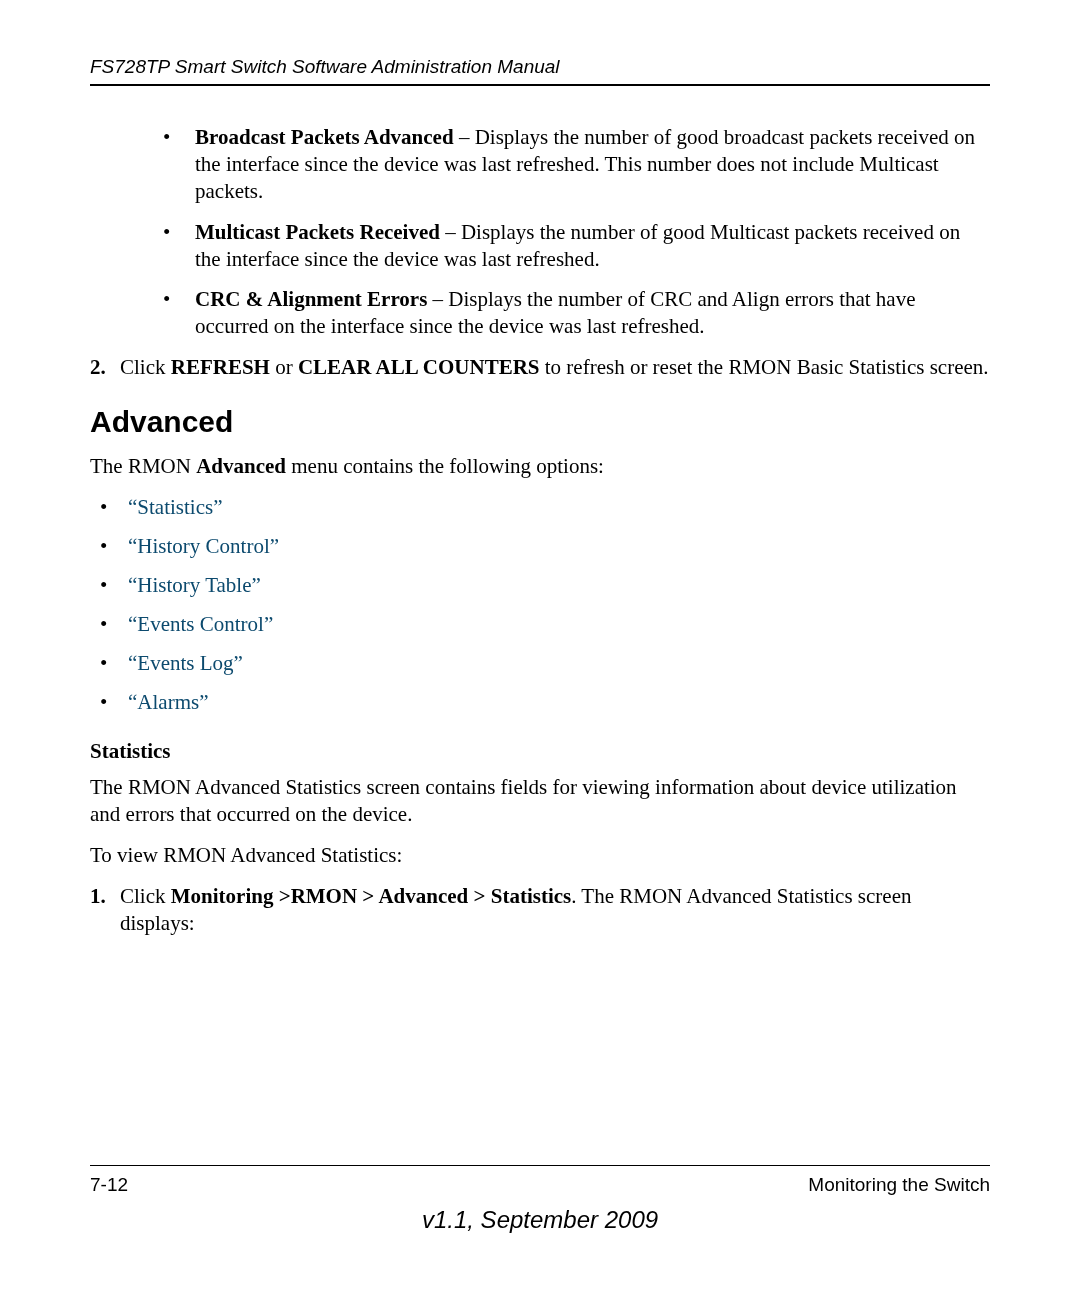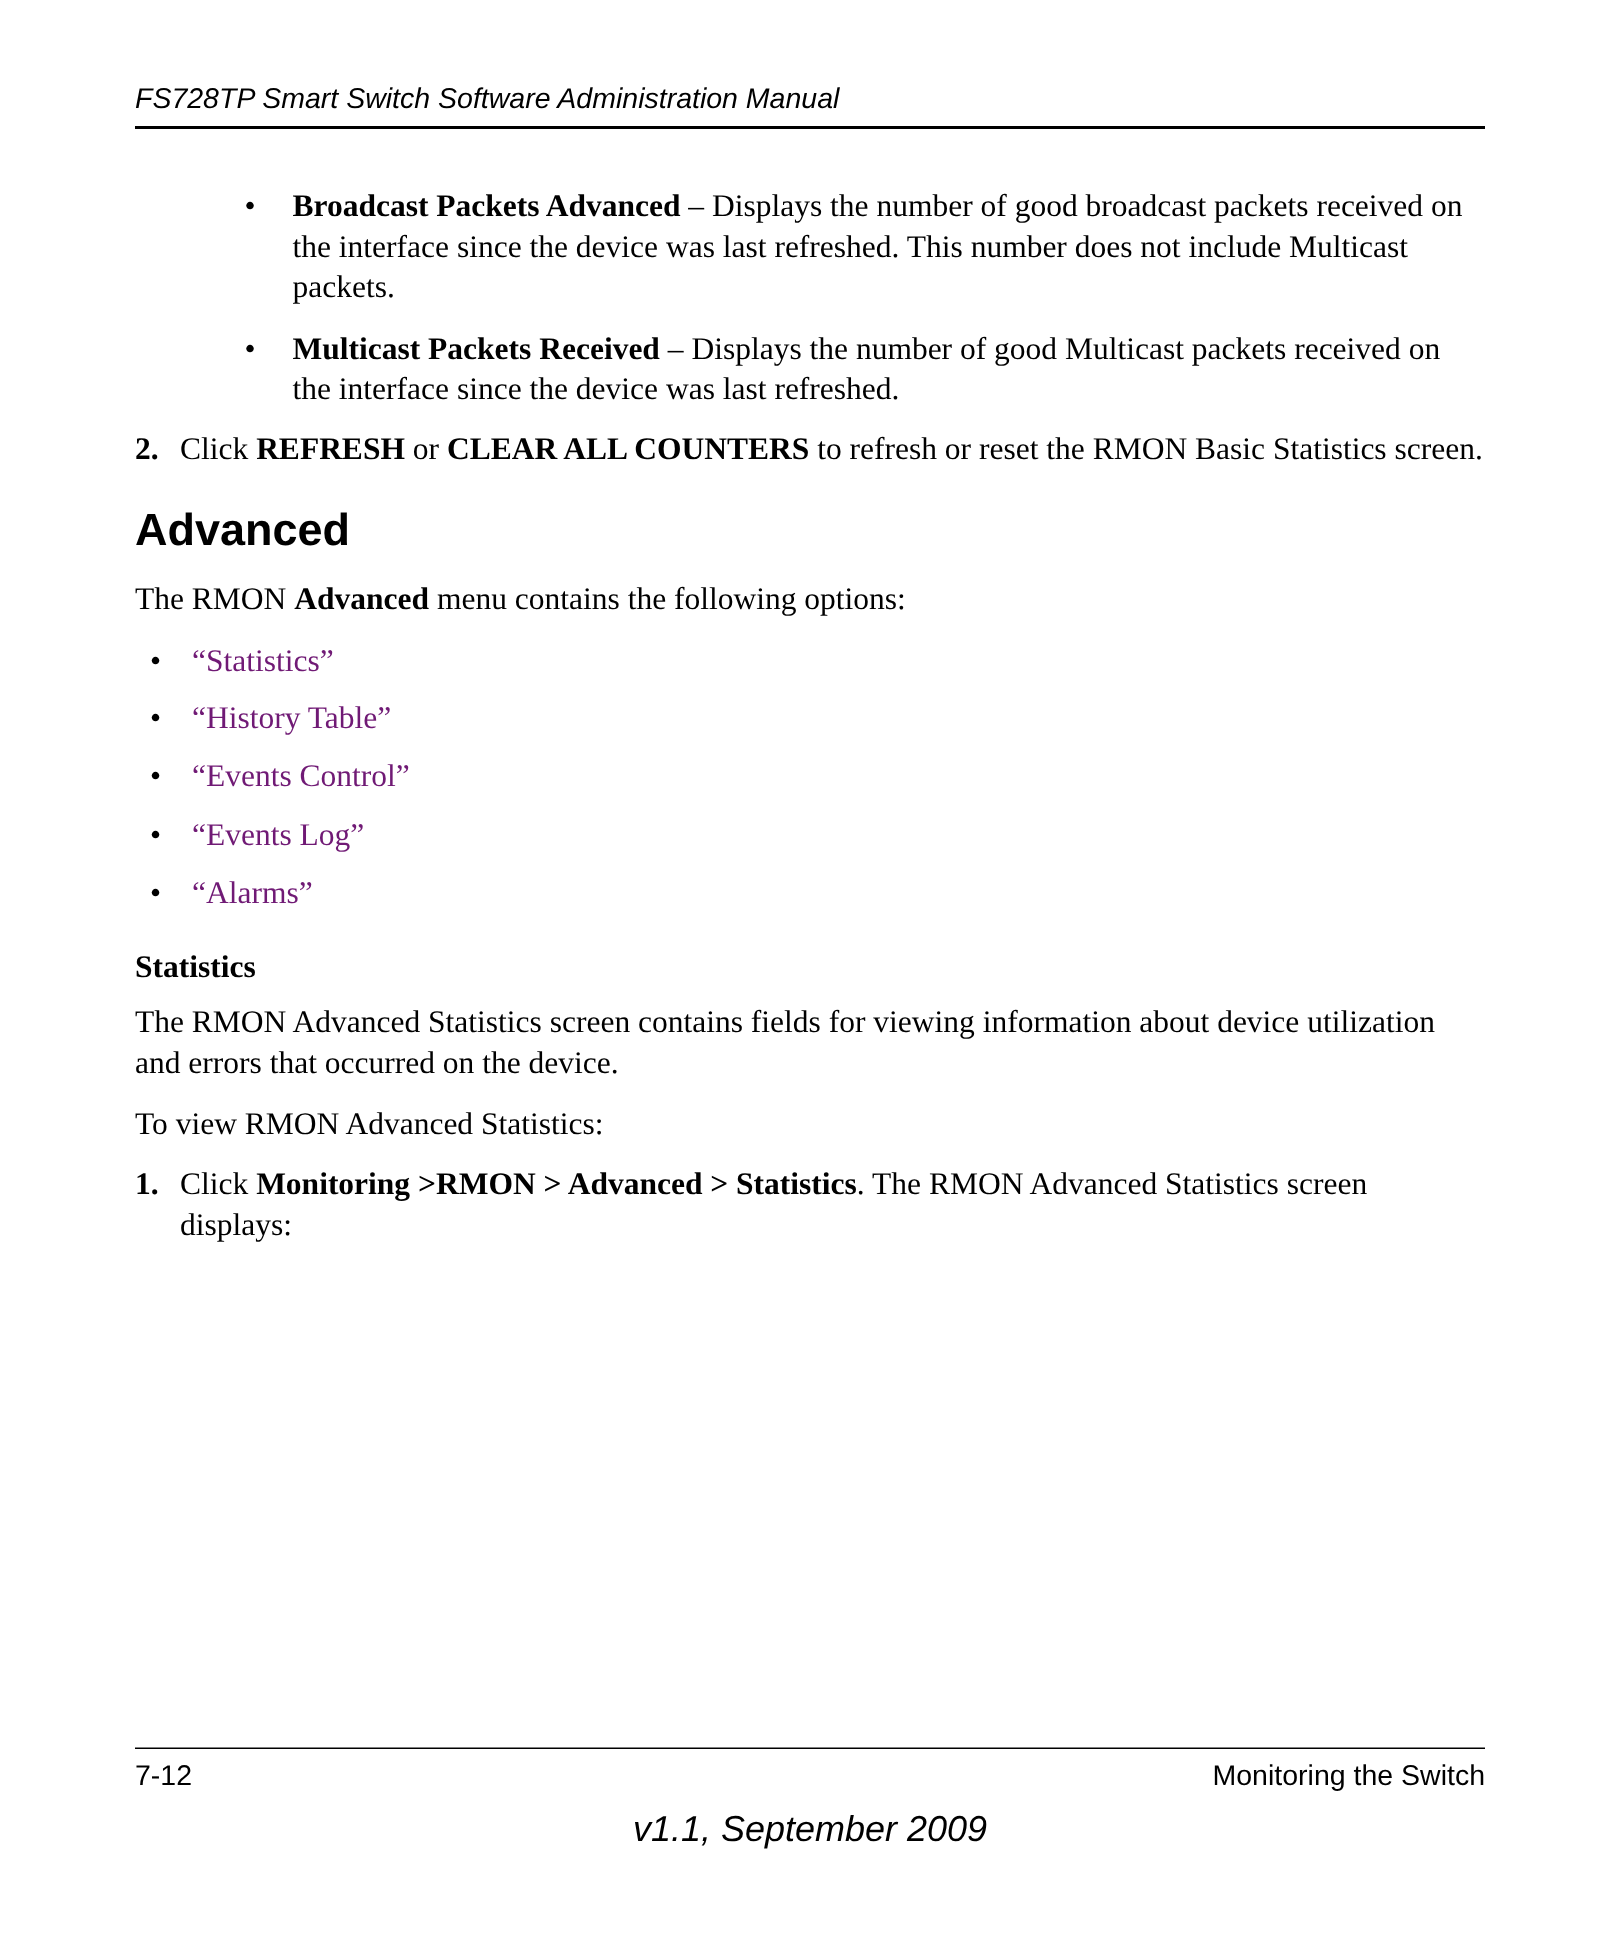--- a/index.html
+++ b/index.html
@@ -82,21 +82,21 @@
     margin-bottom: 12px;
   }
   ul.links > li::before {
     content: "•";
     position: absolute;
     left: 10px;
     top: 0;
     font-size: 21px;
   }
   .link {
-    color: #701a75;
+    color: #0c4a6e;
     text-decoration: none;
   }
   h3.statistics {
     font-family: Liberation Serif, serif;
     font-size: 21px;
     font-weight: bold;
     margin: 20px 0 10px 0;
   }
   ol.steps2 {
     list-style: none;
@@ -150,37 +150,41 @@
 
   <div class="content">
 
     <ul class="outer">
       <li>
         <b>Broadcast Packets Advanced</b><span> – Displays the number of good broadcast packets received on the interface since the device was last refreshed. This number does not include Multicast packets.</span>
       </li>
       <li>
         <b>Multicast Packets Received</b><span> – Displays the number of good Multicast packets received on the interface since the device was last refreshed.</span>
       </li>
+      <li>
+        <b>CRC &amp; Alignment Errors</b><span> – Displays the number of CRC and Align errors that have occurred on the interface since the device was last refreshed.</span>
+      </li>
     </ul>
 
     <ol class="steps">
       <li>
         <span class="num">2.</span>
         <span>Click </span><b>REFRESH</b><span> or </span><b>CLEAR ALL COUNTERS</b><span> to refresh or reset the RMON Basic Statistics screen.</span>
       </li>
     </ol>
 
     <h2 class="advanced">Advanced</h2>
 
     <div class="para">
       <span>The RMON </span><b>Advanced</b><span> menu contains the following options:</span>
     </div>
 
     <ul class="links">
       <li><a class="link" href="#">“Statistics”</a></li>
+      <li><a class="link" href="#">“History Control”</a></li>
       <li><a class="link" href="#">“History Table”</a></li>
       <li><a class="link" href="#">“Events Control”</a></li>
       <li><a class="link" href="#">“Events Log”</a></li>
       <li><a class="link" href="#">“Alarms”</a></li>
     </ul>
 
     <h3 class="statistics">Statistics</h3>
 
     <div class="para">The RMON Advanced Statistics screen contains fields for viewing information about device utilization and errors that occurred on the device.</div>
     <div class="para">To view RMON Advanced Statistics:</div>

